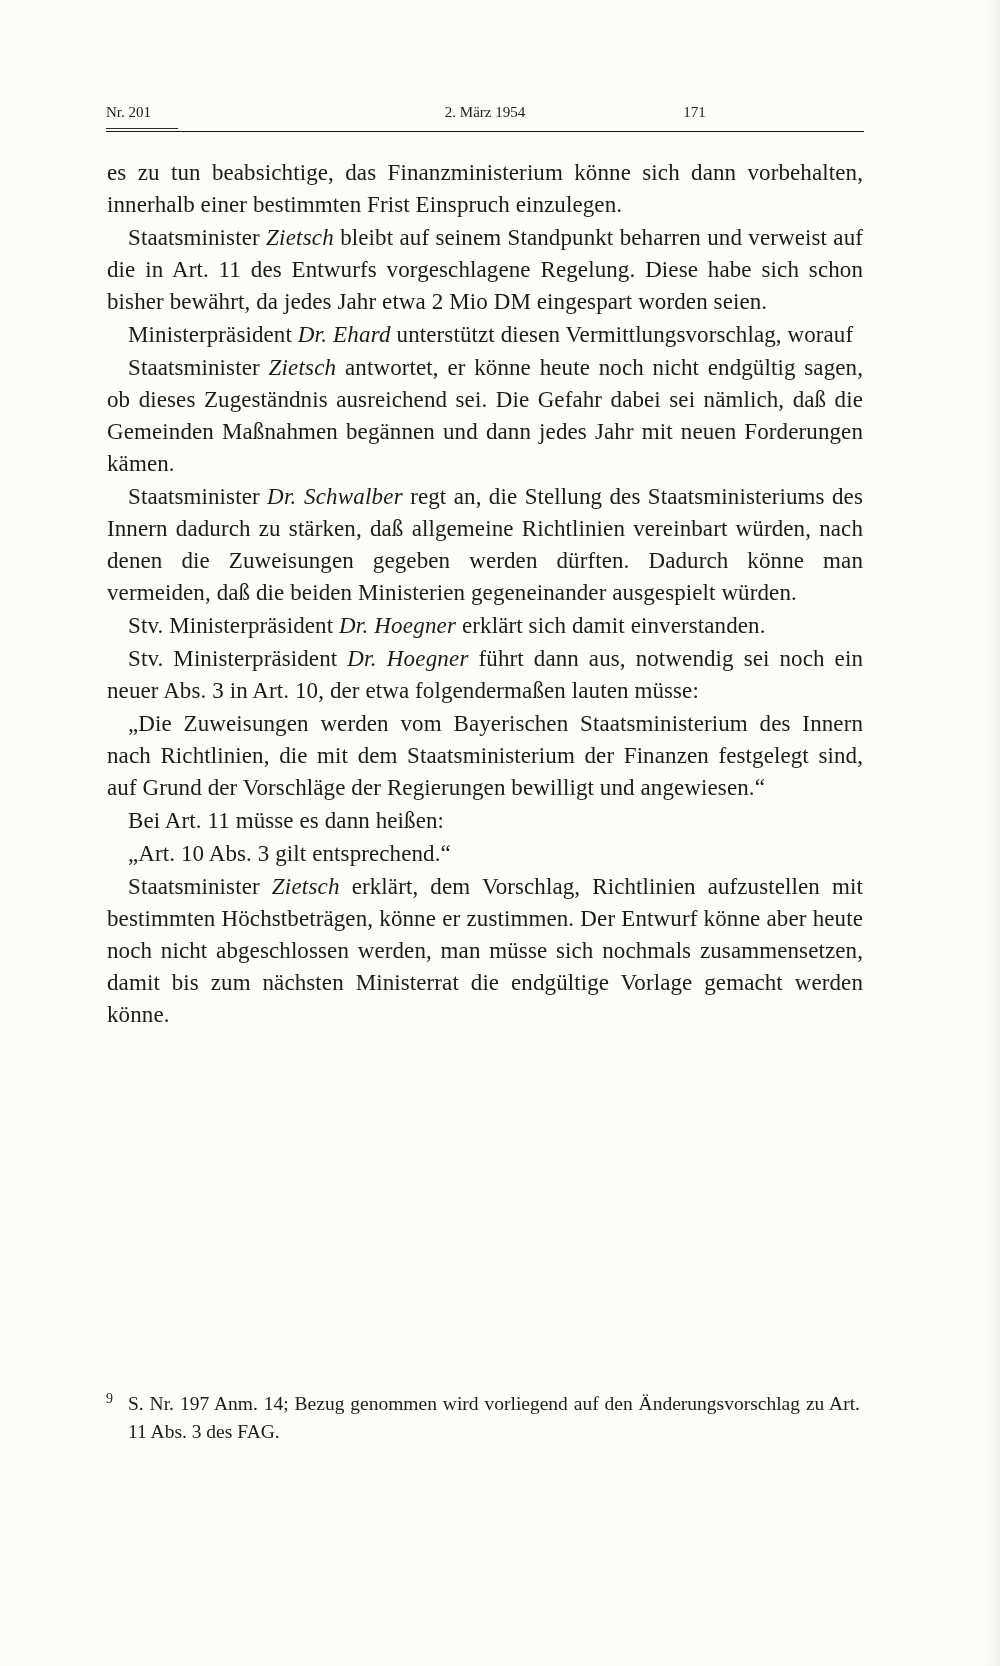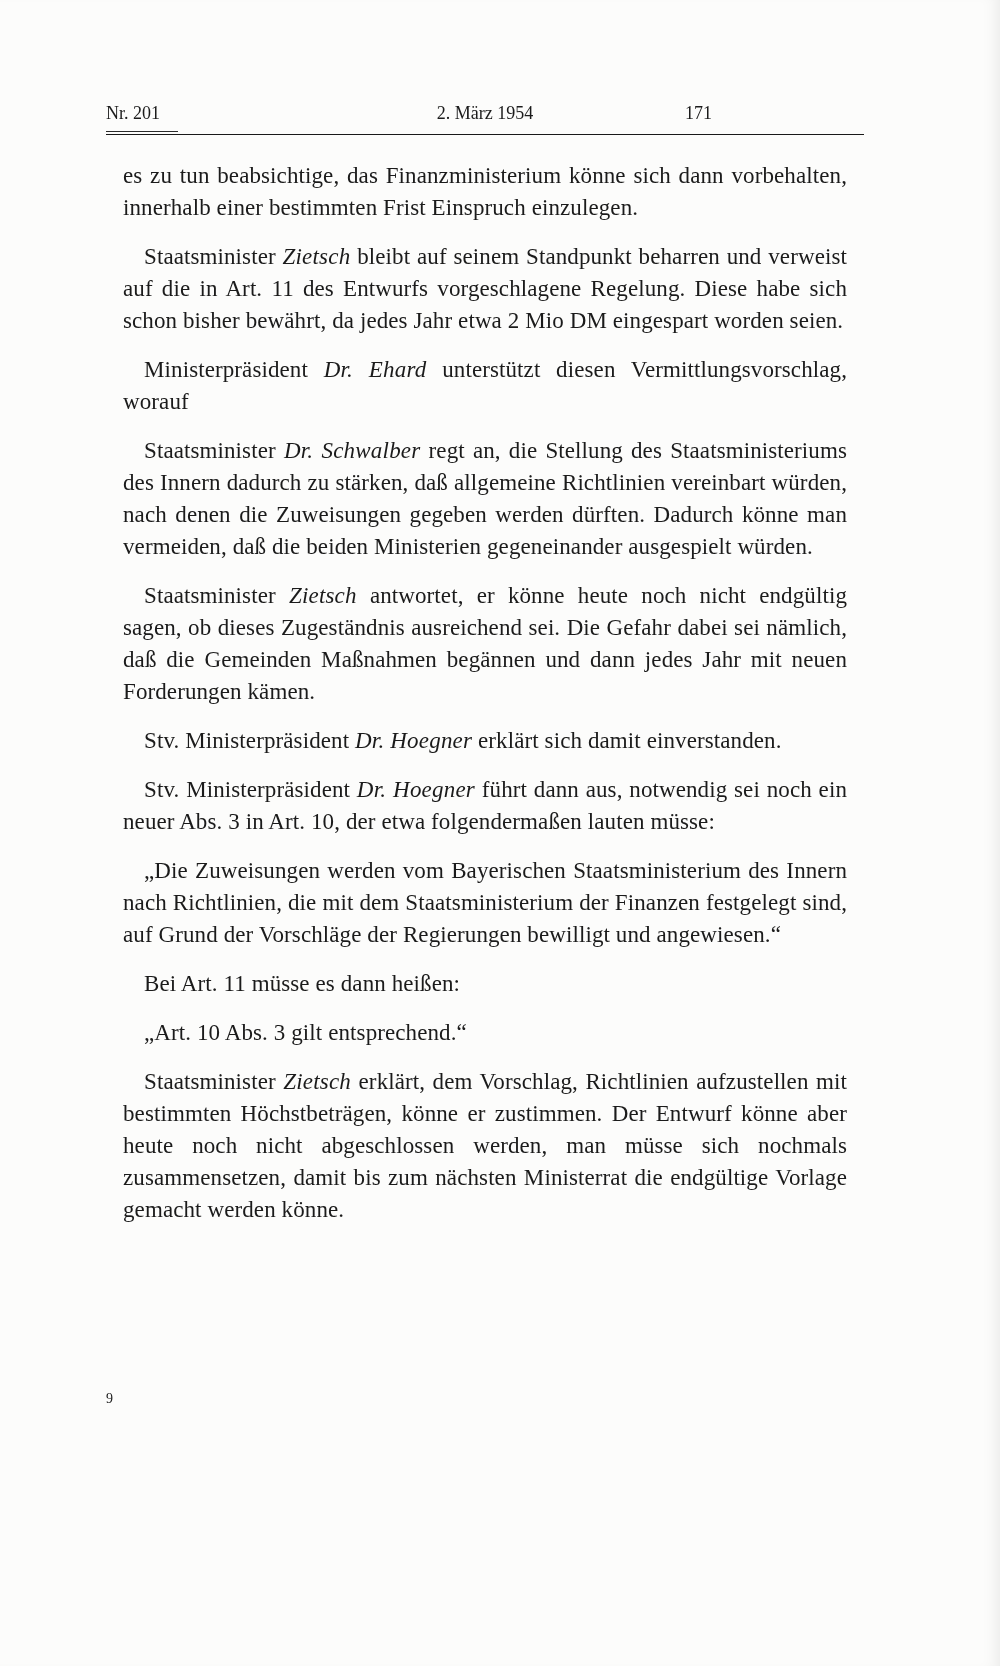--- a/index.html
+++ b/index.html
@@ -21,21 +21,21 @@
   .content {
     position: absolute;
     left: 106px;
     right: 136px;
     top: 84px;
   }
   .page-header {
     display: grid;
     grid-template-columns: 1fr auto 1fr;
     align-items: baseline;
-    font-size: 18px;
+    font-size: 15px;
     line-height: 1.1;
   }
   .page-header .h-left   { text-align: left; }
   .page-header .h-center { text-align: center; margin-top: 20px; }
   .page-header .h-right  { text-align: center; }
   .header-rule {
     margin-top: 10px;
     height: 0;
     border-bottom: 1.8px solid #191919;
     position: relative;
@@ -50,21 +50,21 @@
     border-bottom: 1.6px solid #2a2a2a;
   }
   .body-text {
     margin-top: 25px;
     font-size: 23px;
     line-height: 32px;
     text-align: justify;
     letter-spacing: 0.1px;
   }
   .body-text p {
-    margin: 17px;
+    margin: 1px;
     padding: 0;
   }
   .body-text p.indent { text-indent: 21px; }
   .body-text em {
     font-style: italic;
     letter-spacing: 0.2px;
   }
   .body-text sup {
     font-size: 14px;
     line-height: 0;
@@ -100,28 +100,29 @@
       <span class="h-center">2. März 1954</span>
       <span class="h-right">171</span>
     </header>
 
     <div class="header-rule"></div>
 
     <main class="body-text">
         <p class="no-indent"><span>es zu tun beabsichtige, das Finanzministerium könne sich dann vorbehalten, innerhalb einer bestimmten Frist Einspruch einzulegen.</span></p>
         <p class="indent"><span>Staatsminister </span><em>Zietsch</em><span> bleibt auf seinem Standpunkt beharren und verweist auf die in Art. 11 des Entwurfs vorgeschlagene Regelung. Diese habe sich schon bisher bewährt, da jedes Jahr etwa 2 Mio DM eingespart worden seien.</span></p>
         <p class="indent"><span>Ministerpräsident </span><em>Dr. Ehard</em><span> unterstützt diesen Vermittlungsvorschlag, worauf</span></p>
+        <p class="indent"><span>Staatsminister </span><em>Zietsch</em><span> antwortet, er könne heute noch nicht endgültig sagen, ob dieses Zugeständnis ausreichend sei. Die Gefahr dabei sei nämlich, daß die Gemeinden Maßnahmen begännen und dann jedes Jahr mit neuen Forderungen kämen.</span></p>
         <p class="indent"><span>Staatsminister </span><em>Dr. Schwalber</em><span> regt an, die Stellung des Staatsministeriums des Innern dadurch zu stärken, daß allgemeine Richtlinien vereinbart würden, nach denen die Zuweisungen gegeben werden dürften. Dadurch könne man vermeiden, daß die beiden Ministerien gegeneinander ausgespielt würden.</span></p>
-        <p class="indent"><span>Staatsminister </span><em>Zietsch</em><span> antwortet, er könne heute noch nicht endgültig sagen, ob dieses Zugeständnis ausreichend sei. Die Gefahr dabei sei nämlich, daß die Gemeinden Maßnahmen begännen und dann jedes Jahr mit neuen Forderungen kämen.</span></p>
         <p class="indent"><span>Stv. Ministerpräsident </span><em>Dr. Hoegner</em><span> erklärt sich damit einverstanden.</span></p>
         <p class="indent"><span>Stv. Ministerpräsident </span><em>Dr. Hoegner</em><span> führt dann aus, notwendig sei noch ein neuer Abs. 3 in Art. 10, der etwa folgendermaßen lauten müsse:</span></p>
         <p class="indent"><span>„Die Zuweisungen werden vom Bayerischen Staatsministerium des Innern nach Richtlinien, die mit dem Staatsministerium der Finanzen festgelegt sind, auf Grund der Vorschläge der Regierungen bewilligt und angewiesen.“</span></p>
         <p class="indent"><span>Bei Art. 11 müsse es dann heißen:</span></p>
         <p class="indent"><span>„Art. 10 Abs. 3 gilt entsprechend.“</span></p>
         <p class="indent"><span>Staatsminister </span><em>Zietsch</em><span> erklärt, dem Vorschlag, Richtlinien aufzustellen mit bestimmten Höchstbeträgen, könne er zustimmen. Der Entwurf könne aber heute noch nicht abgeschlossen werden, man müsse sich nochmals zusammensetzen, damit bis zum nächsten Ministerrat die endgültige Vorlage gemacht werden könne.</span></p>
       </main>
 
   </div>
 
   <div class="footnote">
     <span class="fn-marker">9</span>
+    <span class="fn-text">S. Nr. 197 Anm. 14; Bezug genommen wird vorliegend auf den Änderungsvorschlag zu Art. 11 Abs. 3 des FAG.</span>
   </div>
 </div>
 
 </body></html>

